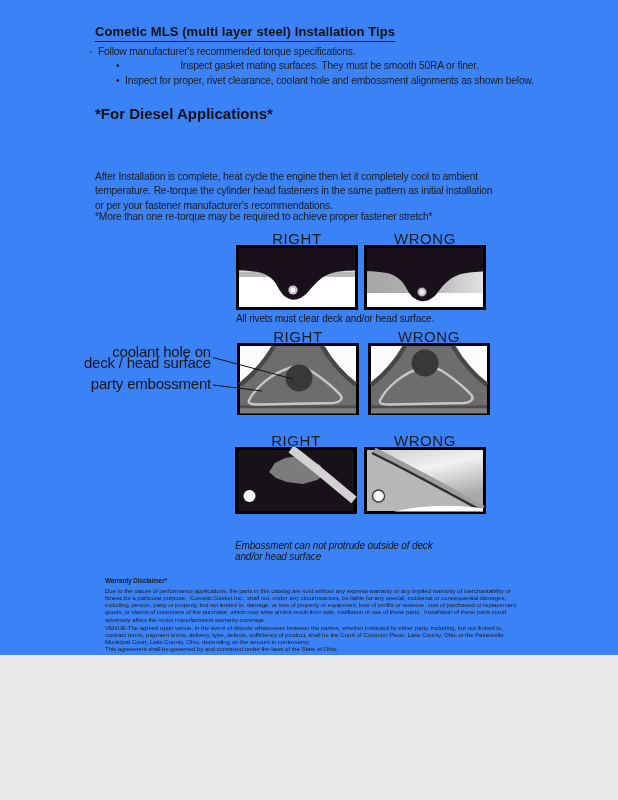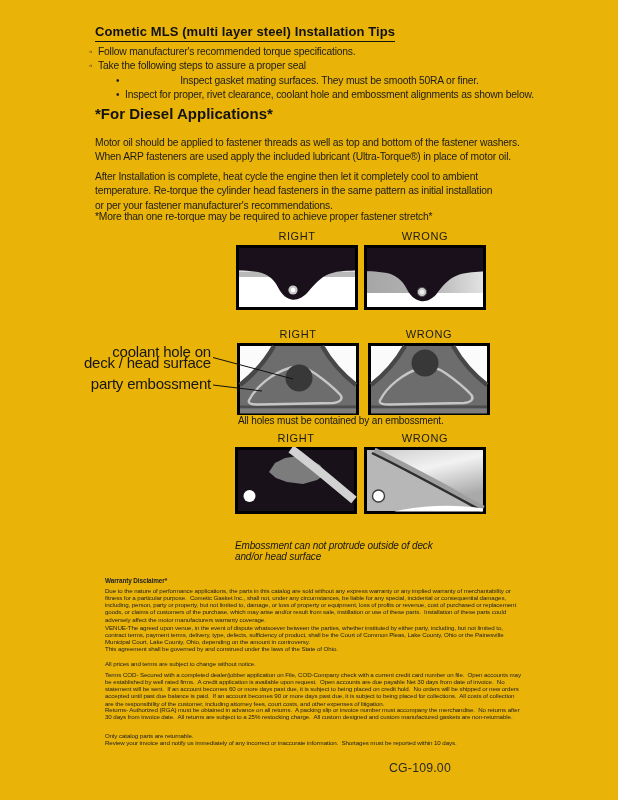--- a/index.html
+++ b/index.html
@@ -1,17 +1,17 @@
 <!DOCTYPE html>
 <html><head>
 <meta charset="utf-8">
 <style>
   html,body{margin:0;padding:0;background:#e8e8e8;}
   .page{
-    position:relative;width:618px;height:800px;background:#eab308;
+    position:relative;width:618px;height:655px;background:#3b82f6;
     font-family:"Liberation Sans",sans-serif;color:#1c1c1c;overflow:hidden;
     margin:0 auto;
   }
   .abs{position:absolute;}
   
   .title{
     left:95px;top:24px;font-size:13px;font-weight:bold;letter-spacing:.1px;
     border-bottom:1.5px solid #141414;padding-bottom:2px;color:#111;
   }
   
@@ -19,21 +19,21 @@
   .tip{position:relative;padding-left:9px;white-space:nowrap;}
   .tip::before{content:"◦";position:absolute;left:0;top:0;font-size:10px;}
   .tip.l2{margin-left:27px;text-align:center;}
   .tip.l2::before{content:"•";font-size:10px;}
   
   .h2{left:95px;top:105px;font-size:15px;font-weight:bold;color:#131313;}
   .para{left:95px;font-size:10.3px;line-height:14.4px;white-space:pre-line;letter-spacing:-.2px;}
   #para1{top:136px;} #para2{top:170px;} #note{top:210px;}
   
   .panel{position:absolute;width:122px;}
-  .panel .lbl{text-align:center;font-size:11px;letter-spacing:.6px;color:#1b1b1b;height:14px;}
+  .panel .lbl{text-align:center;font-size:15px;letter-spacing:.6px;color:#1b1b1b;height:14px;}
   .panel svg{display:block;margin-top:1px;}
   .caption{font-size:10px;color:#161616;letter-spacing:-.15px;white-space:pre-line;line-height:11px;}
   #cap1{left:236px;top:313px;}
   #cap2{left:238px;top:415px;}
   #cap3{left:235px;top:540px;font-style:italic;}
   
   .side{right:407px;text-align:right;font-size:15px;line-height:11.2px;white-space:pre-line;letter-spacing:-.2px;color:#151515;}
   #lblCool{top:346px;} #lblEmb{top:378px;}
   #leaders{left:205px;top:344px;z-index:3;}
   
@@ -46,28 +46,25 @@
 </style>
 </head>
 <body>
 
 <div class="page">
 
   <div class="abs title">Cometic MLS (multi layer steel) Installation Tips</div>
 
   <div class="abs tips">
     <div class="tip">Follow manufacturer's recommended torque specifications.</div>
-    <div class="tip">Take the following steps to assure a proper seal</div>
     <div class="tip l2">Inspect gasket mating surfaces.  They must be smooth 50RA or finer.</div>
     <div class="tip l2">Inspect for proper, rivet clearance, coolant hole and embossment alignments as shown below.</div>
   </div>
 
   <div class="abs h2">*For Diesel Applications*</div>
-  <div class="abs para" id="para1">Motor oil should be applied to fastener threads as well as top and bottom of the fastener washers.
-When ARP fasteners are used apply the included lubricant (Ultra-Torque®) in place of motor oil.</div>
   <div class="abs para" id="para2">After Installation is complete, heat cycle the engine then let it completely cool to ambient
 temperature. Re-torque the cylinder head fasteners in the same pattern as initial installation
 or per your fastener manufacturer's recommendations.</div>
   <div class="abs para" id="note">*More than one re-torque may be required to achieve proper fastener stretch*</div>
 
   <div class="panel" style="left:236px;top:230px;">
     <div class="lbl">RIGHT</div>
     <svg width="122" height="65" viewBox="0 0 122 65">
       <rect x="1.5" y="1.5" width="119" height="62" fill="#ffffff" stroke="#000" stroke-width="3"></rect>
       <rect x="3" y="26.5" width="116" height="5.5" fill="#b9b9b9"></rect>
@@ -86,20 +83,21 @@
             <stop offset="1" stop-color="#e2e2e2"></stop>
         </linearGradient>
       </defs>
       <rect x="1.5" y="1.5" width="119" height="62" fill="#ffffff" stroke="#000" stroke-width="3"></rect>
       <rect x="3" y="27" width="116" height="21" fill="url(#g1w)"></rect>
       <path d="M3,3 H119 V26.5 C108,27 99,27.8 93,30.5 C84,34 78,41.5 72.5,49 C68,54.5 62,57 56.5,56 C50,54.8 45.5,49.5 42,42.5 C38.5,35.5 31,29.5 23,28 C15.5,26.9 8,26.6 3,26.6 Z" fill="#19101c"></path>
       <circle cx="58" cy="47" r="4.6" fill="#c9c9c9" stroke="#4a4a4a" stroke-width="1"></circle>
       <circle cx="58" cy="47" r="2.2" fill="#ededed"></circle>
     </svg>
   </div>
+  <div class="abs caption" id="cap1">All rivets must clear deck and/or head surface.</div>
 
   <div class="abs side" id="lblCool">coolant hole on
 deck / head surface</div>
   <div class="abs side" id="lblEmb">party embossment</div>
   <svg class="abs" id="leaders" width="110" height="60" viewBox="0 0 110 60">
     <line x1="8" y1="13.5" x2="88" y2="35" stroke="#111" stroke-width="1"></line>
     <line x1="8" y1="41" x2="57" y2="47" stroke="#111" stroke-width="1"></line>
   </svg>
   <div class="panel" style="left:237px;top:328px;">
     <div class="lbl">RIGHT</div>
@@ -122,21 +120,20 @@
       <path d="M3,3 L37,3 C29,17 17,31 3,42 Z" fill="#fbfbfb"></path>
       <path d="M85,3 L119,3 L119,42 C105,31 93,17 85,3 Z" fill="#fbfbfb"></path>
       <path d="M37,3 C29,17 17,31 3,42" stroke="#474747" stroke-width="4.5" fill="none"></path>
       <path d="M85,3 C93,17 105,31 119,42" stroke="#474747" stroke-width="4.5" fill="none"></path>
       <rect x="3" y="62.5" width="116" height="3" fill="#4d4d4d"></rect>
       <rect x="3" y="65.5" width="116" height="5" fill="#7d7d7d"></rect>
       <path d="M12.5,56.5 C19,44 35,30 54,24.5 C62,22.5 70,25 78,30.5 C88,37.5 97,45 103,51.5 C106.5,55.5 103.5,59.5 96,60 L23,61.5 C14.5,61.7 9.8,60.5 12.5,56.5 Z" stroke="#c6c6c6" stroke-width="2.4" fill="none"></path>
       <circle cx="57" cy="20" r="13.5" fill="#383838"></circle>
     </svg>
   </div>
-  <div class="abs caption" id="cap2">All holes must be contained by an embossment.</div>
 
   <div class="panel" style="left:235px;top:432px;">
     <div class="lbl">RIGHT</div>
     <svg width="122" height="67" viewBox="0 0 122 67">
       <rect x="1.5" y="1.5" width="119" height="64" fill="#191119" stroke="#000" stroke-width="3"></rect>
       <polygon points="34,25 40,16 50,11 63,9 74,12 85,18 91,27 82,33 68,37 52,35 41,31" fill="#7c7c7c"></polygon>
       <path d="M56,2 C74,15 95,33 119,53" stroke="#d2d2d2" stroke-width="8.5" fill="none"></path>
       <circle cx="14.5" cy="49" r="6" fill="#ffffff"></circle>
     </svg>
   </div>

